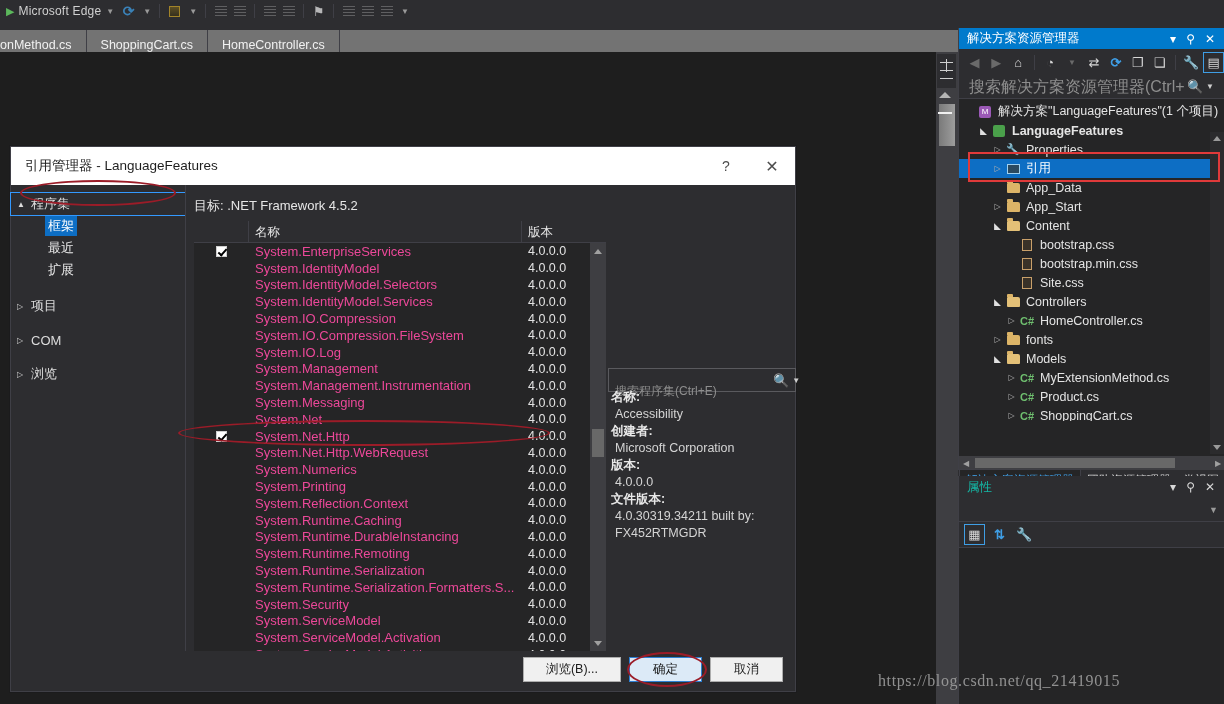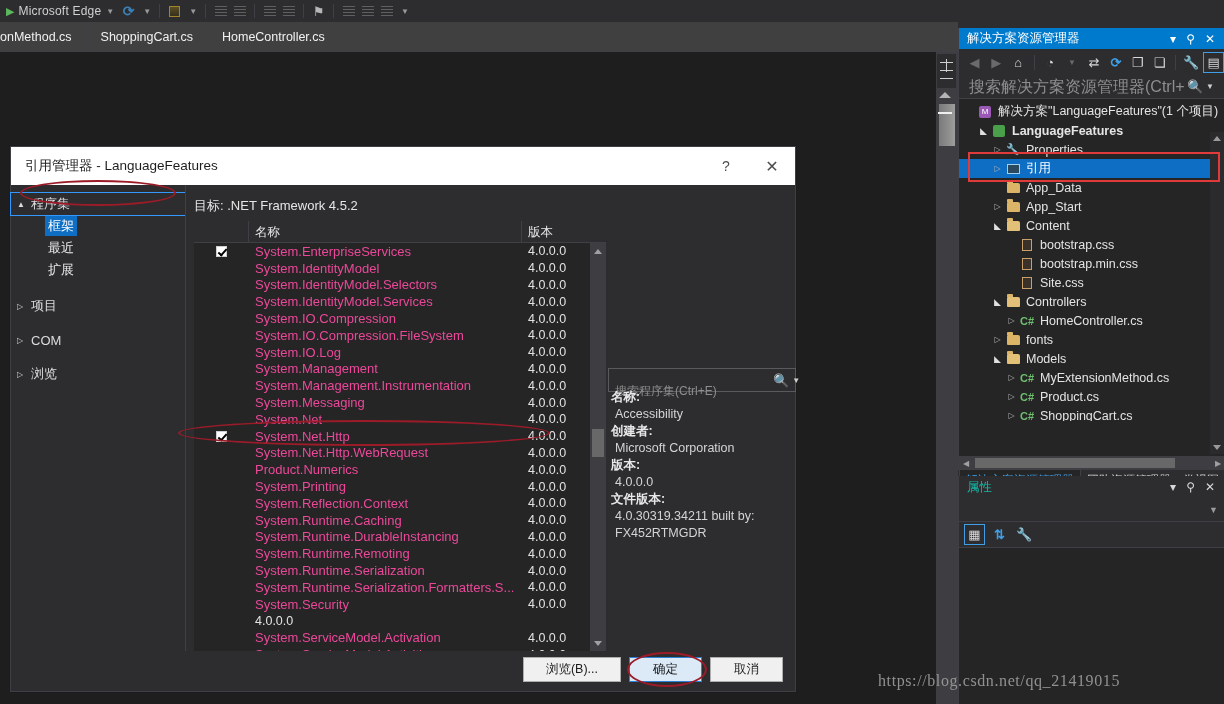--- a/index.html
+++ b/index.html
@@ -25,22 +25,22 @@
   .tb-ico.dim { opacity: .35; }
   .refresh-glyph { color: #3f9ee5; font-size: 14px; line-height: 17px; display:block; text-align:center; font-weight: bold;}
   .flag-glyph { color: #e6e6e6; font-size: 13px; line-height: 17px; display:block; text-align:center;}
   .box-glyph { display:block; width:11px; height:11px; border:1px solid #b8b8b8; margin:3px auto; }
   .box-glyph.orange { border-color:#c9a227; background: linear-gradient(#6b5a20,#3a3118); }
   .lines-glyph { display:block; width:12px; height:11px; margin:3px auto;
      background: repeating-linear-gradient(to bottom,#bdbdbd 0 1px, transparent 1px 3px); }
 
   
   .tabstrip {
-    position: absolute; left: 0; top: 22px; width: 958px; height: 30px;
-    background: #404040; border-bottom: 1px solid #3f3f46;
+    position: absolute; left: 0; top: 30px; width: 958px; height: 30px;
+    background: #737373; border-bottom: 1px solid #3f3f46;
     display: flex; align-items: stretch;
   }
   .tab {
     display: flex; align-items: center; padding: 0 14px; color: #f1f1f1; font-size: 12.5px;
     border-right: 1px solid #3f3f46;
   }
   .tab.cut { padding-left: 0; }
 
   
   .editor {
@@ -450,21 +450,21 @@
               <div class="r-chk">
                 <div class="cbox" style="visibility: hidden;"></div>
               </div>
               <div class="r-name">System.Net.Http.WebRequest</div>
               <div class="r-ver">4.0.0.0</div>
             </div>
             <div class="row">
               <div class="r-chk">
                 <div class="cbox" style="visibility: hidden;"></div>
               </div>
-              <div class="r-name">Product.Numerics</div>
+              <div class="r-name">System.Numerics</div>
               <div class="r-ver">4.0.0.0</div>
             </div>
             <div class="row">
               <div class="r-chk">
                 <div class="cbox" style="visibility: hidden;"></div>
               </div>
               <div class="r-name">System.Printing</div>
               <div class="r-ver">4.0.0.0</div>
             </div>
             <div class="row">
@@ -513,20 +513,21 @@
               <div class="r-chk">
                 <div class="cbox" style="visibility: hidden;"></div>
               </div>
               <div class="r-name">System.Security</div>
               <div class="r-ver">4.0.0.0</div>
             </div>
             <div class="row">
               <div class="r-chk">
                 <div class="cbox" style="visibility: hidden;"></div>
               </div>
+              <div class="r-name">System.ServiceModel</div>
               <div class="r-ver">4.0.0.0</div>
             </div>
             <div class="row">
               <div class="r-chk">
                 <div class="cbox" style="visibility: hidden;"></div>
               </div>
               <div class="r-name">System.ServiceModel.Activation</div>
               <div class="r-ver">4.0.0.0</div>
             </div>
             <div class="row">

